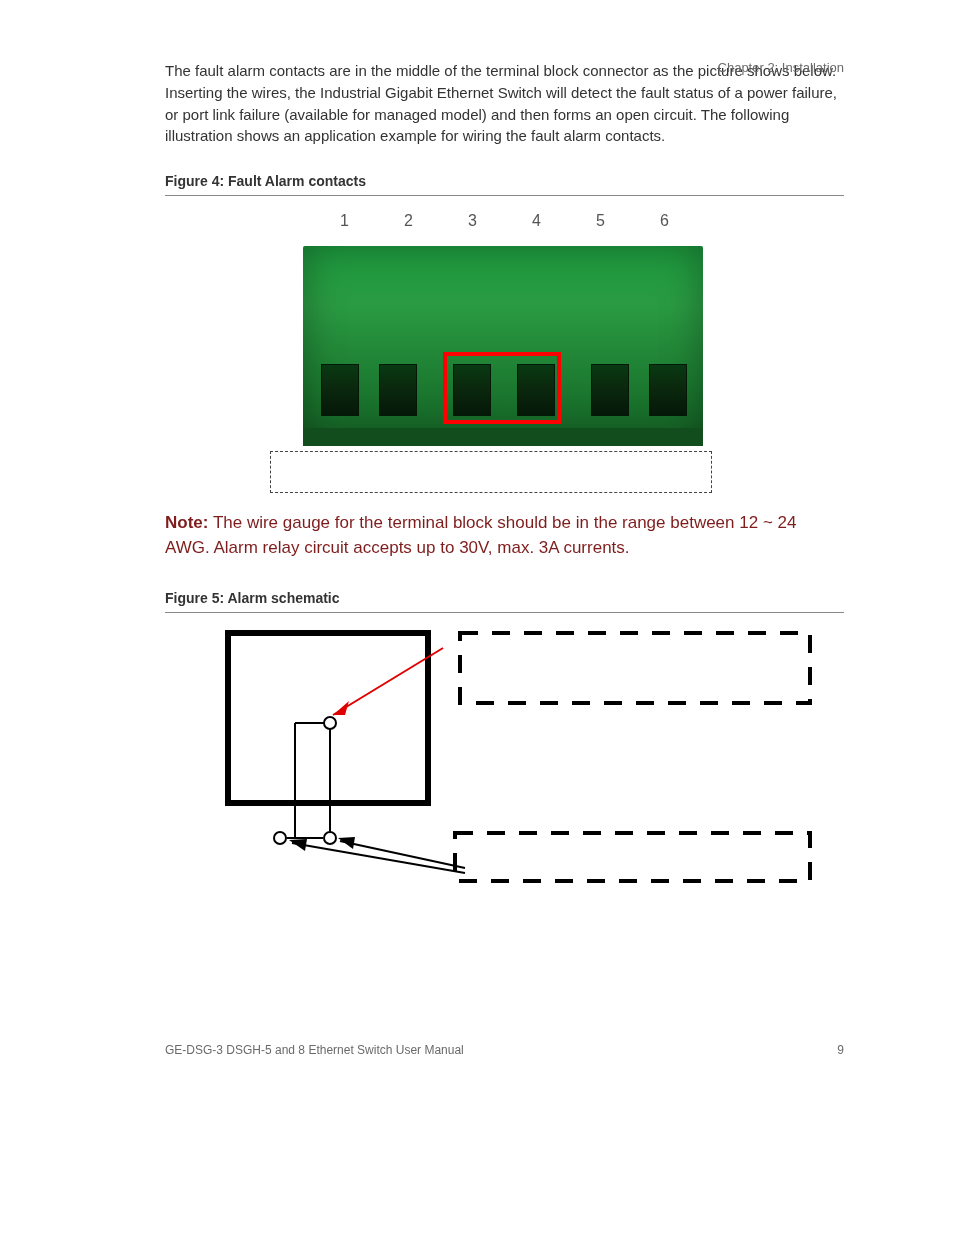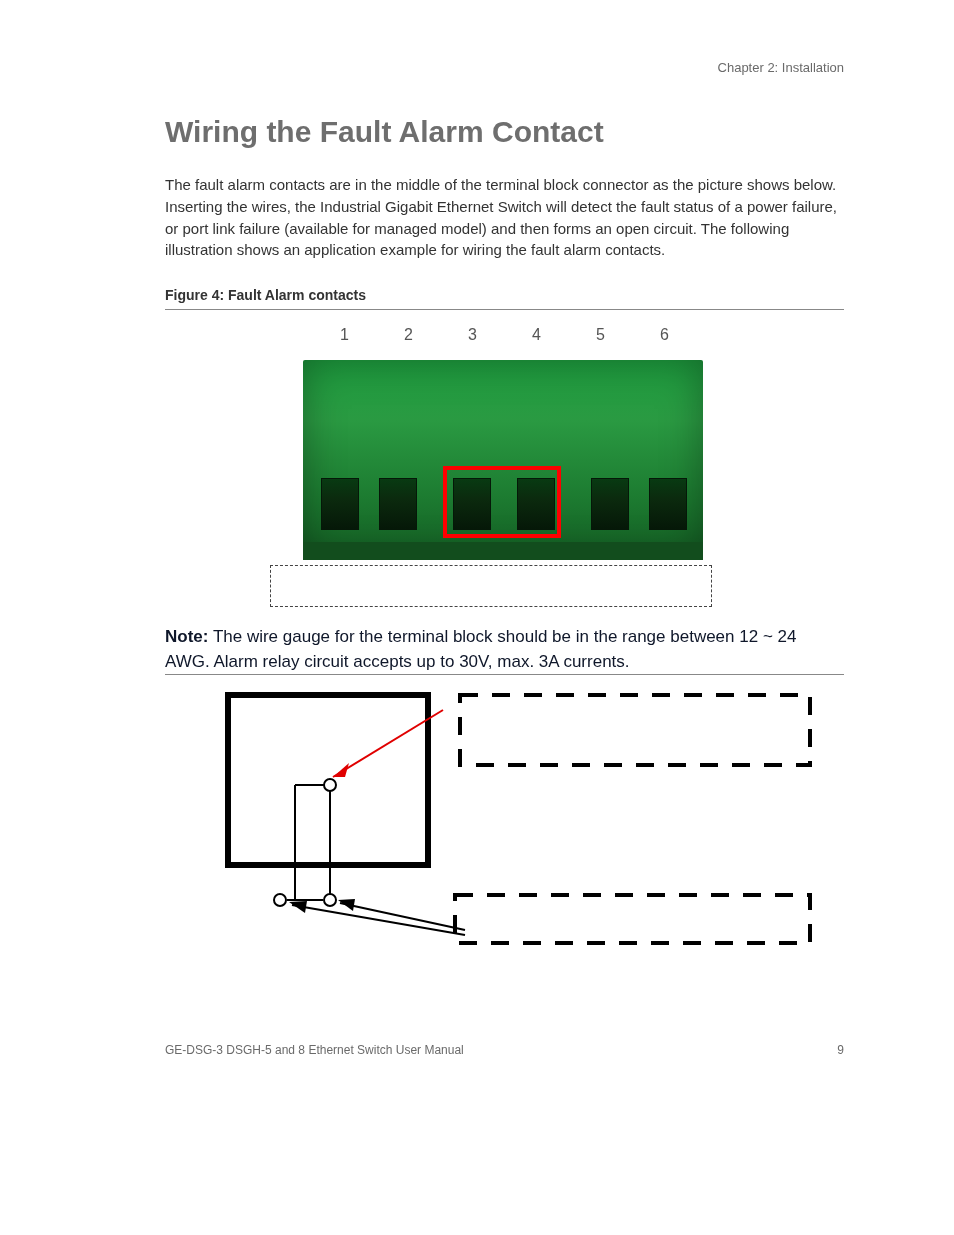--- a/index.html
+++ b/index.html
@@ -112,21 +112,21 @@
     position: absolute;
     top: 245px;
     left: 105px;
     width: 440px;
     height: 40px;
     border: 1.5px dashed #444;
   }
   .note-line {
     font-size: 17px;
     line-height: 1.45;
-    color: #0f172a;
+    color: #7f1d1d;
     margin: 10px 0 0 0;
   }
   .note-line b { font-weight: bold; }
   
   .fig5-wrap {
     position: relative;
     height: 290px;
     margin: 8px 0 0 0;
   }
   .fig5-svg {
@@ -145,21 +145,20 @@
     color: #6a6a6a;
   }
 </style>
 </head>
 <body>
 
 <div class="page">
 
   <div class="breadcrumb">Chapter 2: Installation</div>
 
-  <h1 class="section-title">Wiring the Fault Alarm Contact</h1>
 
   <p class="body">The fault alarm contacts are in the middle of the terminal block connector as the picture shows below. Inserting the wires, the Industrial Gigabit Ethernet Switch will detect the fault status of a power failure, or port link failure (available for managed model) and then forms an open circuit. The following illustration shows an application example for wiring the fault alarm contacts.</p>
 
   <div class="figure-caption">Figure 4: Fault Alarm contacts</div>
   <hr class="figure-hr">
 
   <div class="fig4-wrap">
     <div class="fig4-labels">
       <span>1</span>
       <span>2</span>
@@ -178,20 +177,21 @@
       <div class="fig4-highlight"></div>
     </div>
     <div class="fig4-dashbox"></div>
   </div>
 
   <p class="note-line">
     <b>Note:</b>
     <span>The wire gauge for the terminal block should be in the range between 12 ~ 24 AWG.  Alarm relay circuit accepts up to 30V, max. 3A currents.</span>
   </p>
 
+  <div class="figure-caption" style="margin-top:30px;">Figure 5: Alarm schematic</div>
   <hr class="figure-hr">
 
   <div class="fig5-wrap">
     <svg class="fig5-svg" width="660" height="290">
 
       <rect x="63" y="10" width="200" height="170" fill="none" stroke="#000" stroke-width="6"></rect>
 
       <line x1="130" y1="100" x2="130" y2="180" stroke="#000" stroke-width="2"></line>
       <line x1="165" y1="100" x2="165" y2="180" stroke="#000" stroke-width="2"></line>
       <line x1="130" y1="100" x2="165" y2="100" stroke="#000" stroke-width="2"></line>

